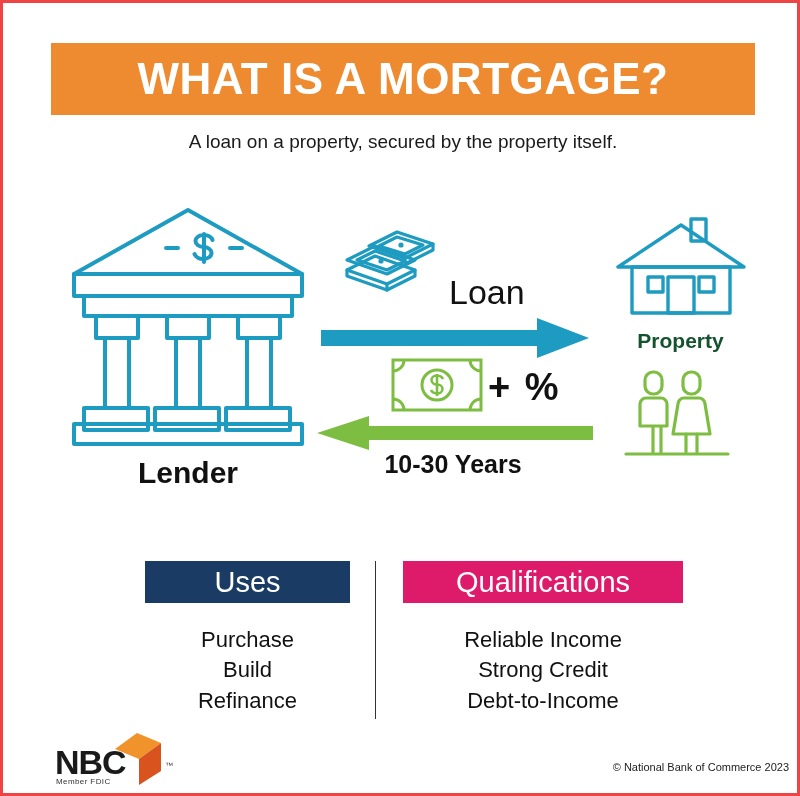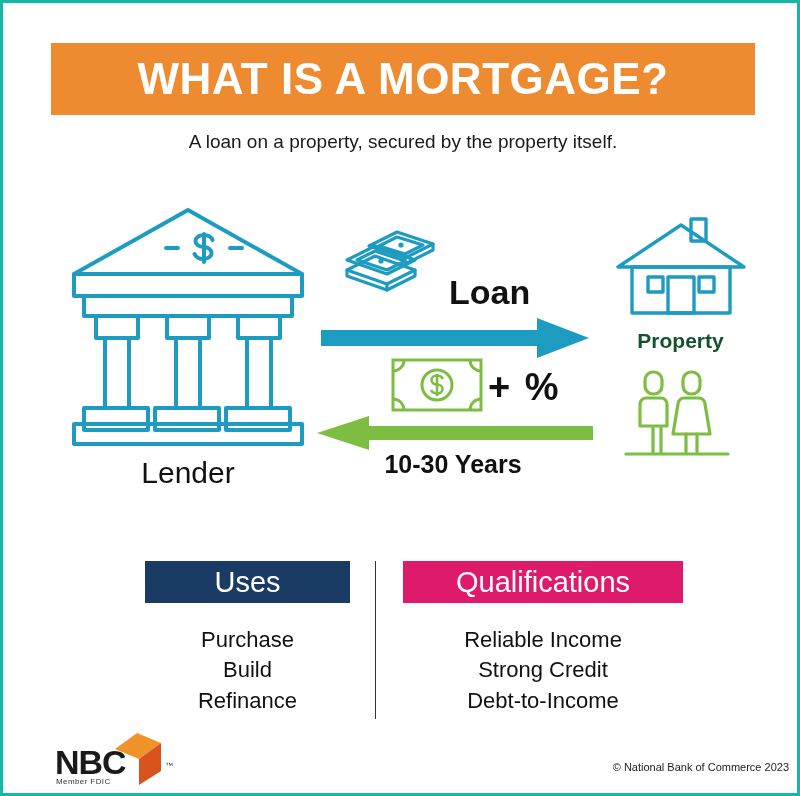--- a/index.html
+++ b/index.html
@@ -9,21 +9,21 @@
   }
   body {
     font-family: "Liberation Sans", sans-serif;
   }
   #infographic {
     position: relative;
     width: 800px;
     height: 796px;
     background: #ffffff;
     box-sizing: border-box;
-    border: 3px solid #14b8a6;
+    border: 3px solid #ef4444;
     overflow: hidden;
   }
 
   
   .title-banner {
     position: absolute;
     left: 48px;
     top: 40px;
     width: 704px;
     height: 72px;
@@ -62,21 +62,21 @@
   .lender-group {
     position: absolute;
     left: 50px;
     top: 10px;
     width: 270px;
     text-align: center;
   }
   .lender-label {
     margin-top: 4px;
     font-size: 30px;
-    font-weight: normal;
+    font-weight: bold;
     color: #111111;
   }
 
   .property-group {
     position: absolute;
     left: 595px;
     top: 25px;
     width: 165px;
     text-align: center;
   }
@@ -112,21 +112,21 @@
   .loan-bills {
     position: absolute;
     left: 18px;
     top: 0px;
   }
   .loan-word {
     position: absolute;
     left: 128px;
     top: 50px;
     font-size: 34px;
-    font-weight: bold;
+    font-weight: normal;
     color: #111111;
   }
   .loan-arrow {
     position: absolute;
     left: 0px;
     top: 93px;
   }
 
   
   .repay-flow {

